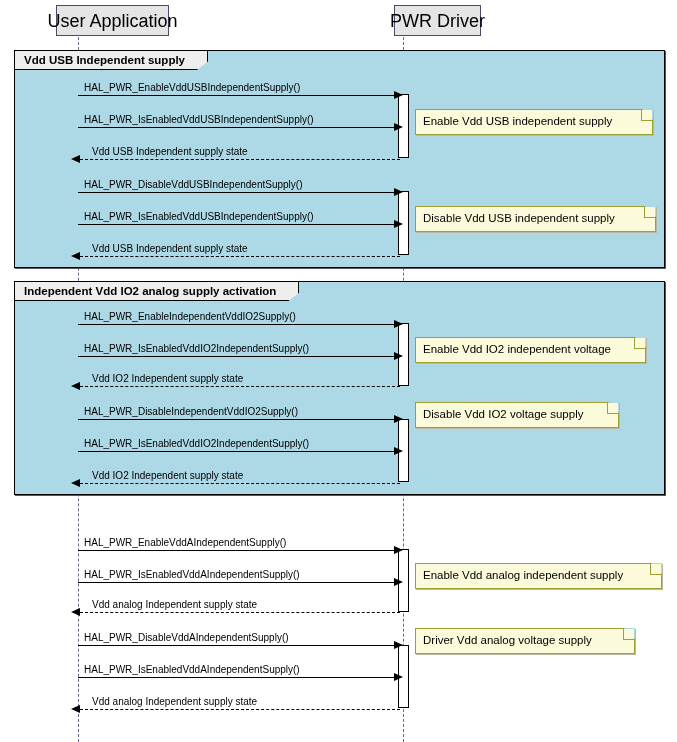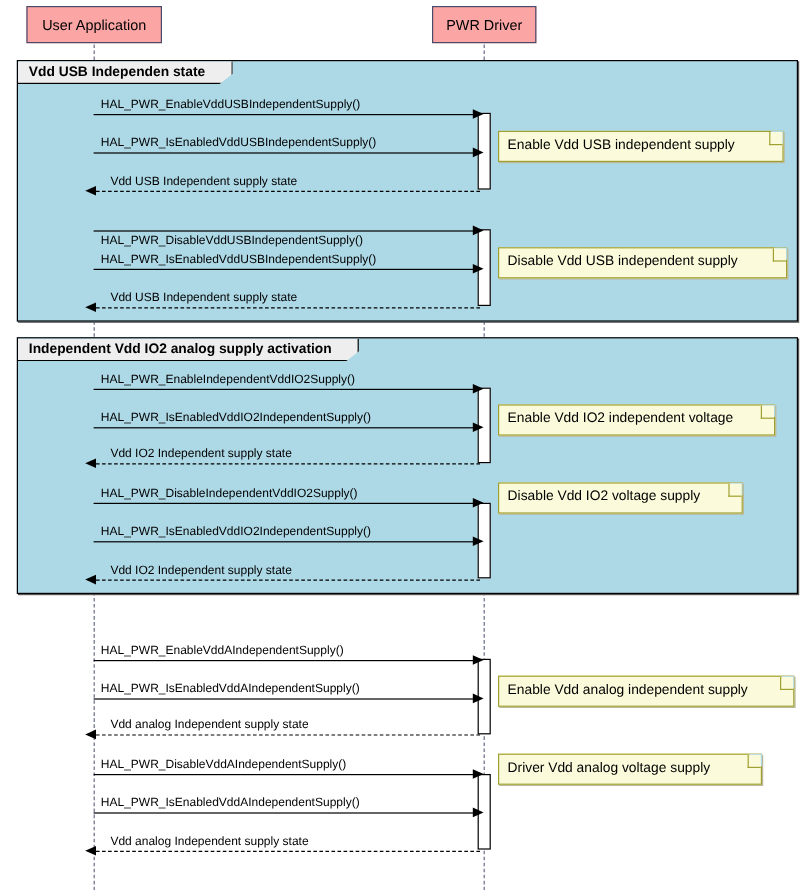--- a/index.html
+++ b/index.html
@@ -16,30 +16,31 @@
     width: 677px;
     height: 742px;
     background: #ffffff;
     overflow: hidden;
   }
 
   
   .participant {
     position: absolute;
     box-sizing: border-box;
-    background: #fca5a5;
+    background: #e5e5e5;
     border: 1px solid #4a4a6a;
     color: #000000;
-    font-size: 12px;
+    font-size: 18px;
     line-height: 1;
     display: flex;
     align-items: center;
     justify-content: center;
     white-space: nowrap;
     box-shadow: 0 0 0 0 transparent;
+    margin-left: 34px;
   }
 
   
   .lifeline {
     position: absolute;
     width: 0;
     border-left: 1px dashed #666a88;
   }
 
   
@@ -154,39 +155,39 @@
   <div class="lifeline" style="left:403px; top:37px; height:705px;"></div>
 
   <div class="participant" style="left:22px; top:5px; width:113px; height:31px;">
     <span>User Application</span>
   </div>
   <div class="participant" style="left:360px; top:5px; width:87px; height:31px;">
     <span>PWR Driver</span>
   </div>
 
   <div class="group" style="left:14px; top:50px; width:651px; height:218px;">
-    <div class="group-label">Vdd USB Independen state</div>
+    <div class="group-label">Vdd USB Independent supply</div>
   </div>
 
   <div class="activation" style="left:398px; top:94px; width:11px; height:64px;"></div>
   <div class="activation" style="left:398px; top:191px; width:11px; height:64px;"></div>
 
   <div class="msg-label" style="left:84px; top:81px;">HAL_PWR_EnableVddUSBIndependentSupply()</div>
   <div class="msg-line" style="left:78px; top:95px; width:317px;"></div>
   <div class="arrow-head right" style="left:394px; top:91px;"></div>
 
   <div class="msg-label" style="left:84px; top:113px;">HAL_PWR_IsEnabledVddUSBIndependentSupply()</div>
   <div class="msg-line" style="left:78px; top:127px; width:317px;"></div>
   <div class="arrow-head right" style="left:394px; top:123px;"></div>
 
   <div class="msg-label" style="left:92px; top:145px;">Vdd USB Independent supply state</div>
   <div class="msg-line dashed" style="left:80px; top:159px; width:320px;"></div>
   <div class="arrow-head left" style="left:71px; top:155px;"></div>
 
-  <div class="msg-label" style="left:84px; top:194px;">HAL_PWR_DisableVddUSBIndependentSupply()</div>
+  <div class="msg-label" style="left:84px; top:178px;">HAL_PWR_DisableVddUSBIndependentSupply()</div>
   <div class="msg-line" style="left:78px; top:192px; width:317px;"></div>
   <div class="arrow-head right" style="left:394px; top:188px;"></div>
 
   <div class="msg-label" style="left:84px; top:210px;">HAL_PWR_IsEnabledVddUSBIndependentSupply()</div>
   <div class="msg-line" style="left:78px; top:224px; width:317px;"></div>
   <div class="arrow-head right" style="left:394px; top:220px;"></div>
 
   <div class="msg-label" style="left:92px; top:242px;">Vdd USB Independent supply state</div>
   <div class="msg-line dashed" style="left:80px; top:256px; width:320px;"></div>
   <div class="arrow-head left" style="left:71px; top:252px;"></div>

